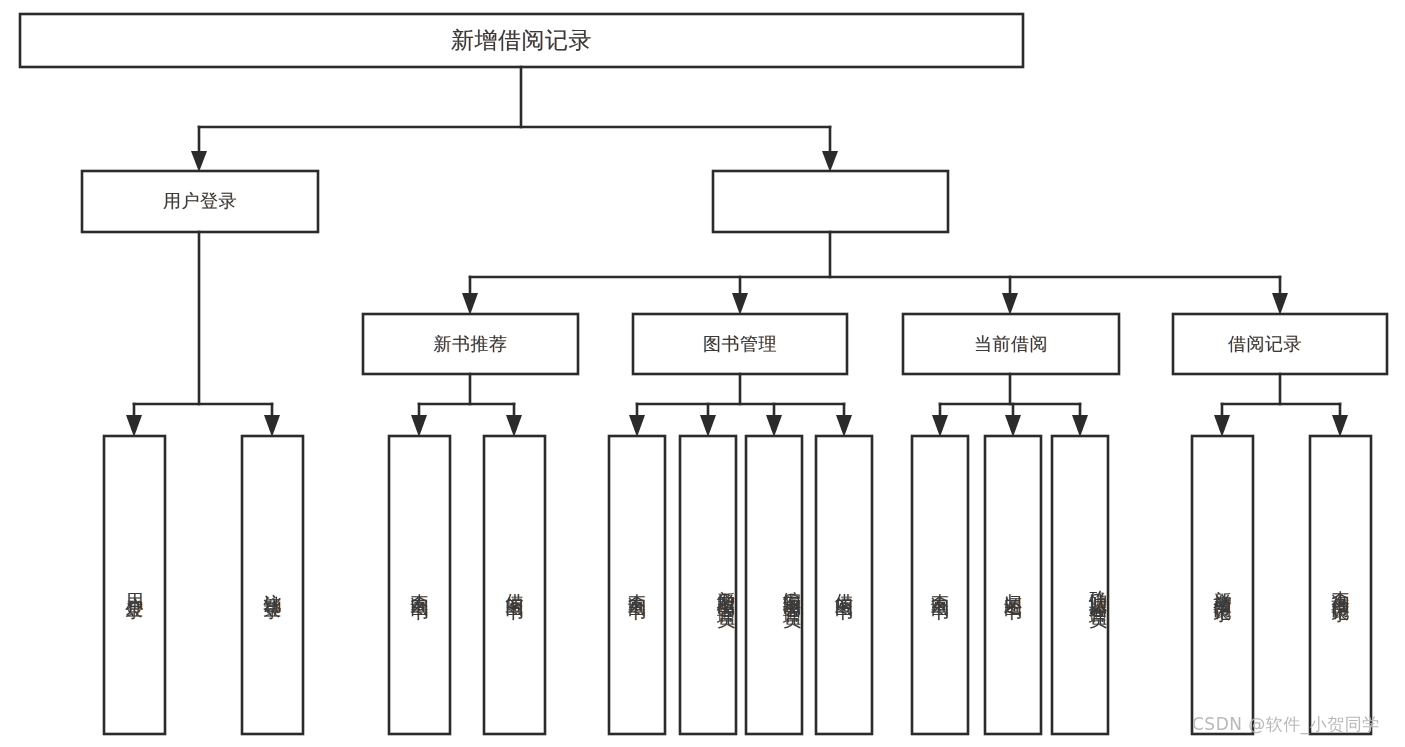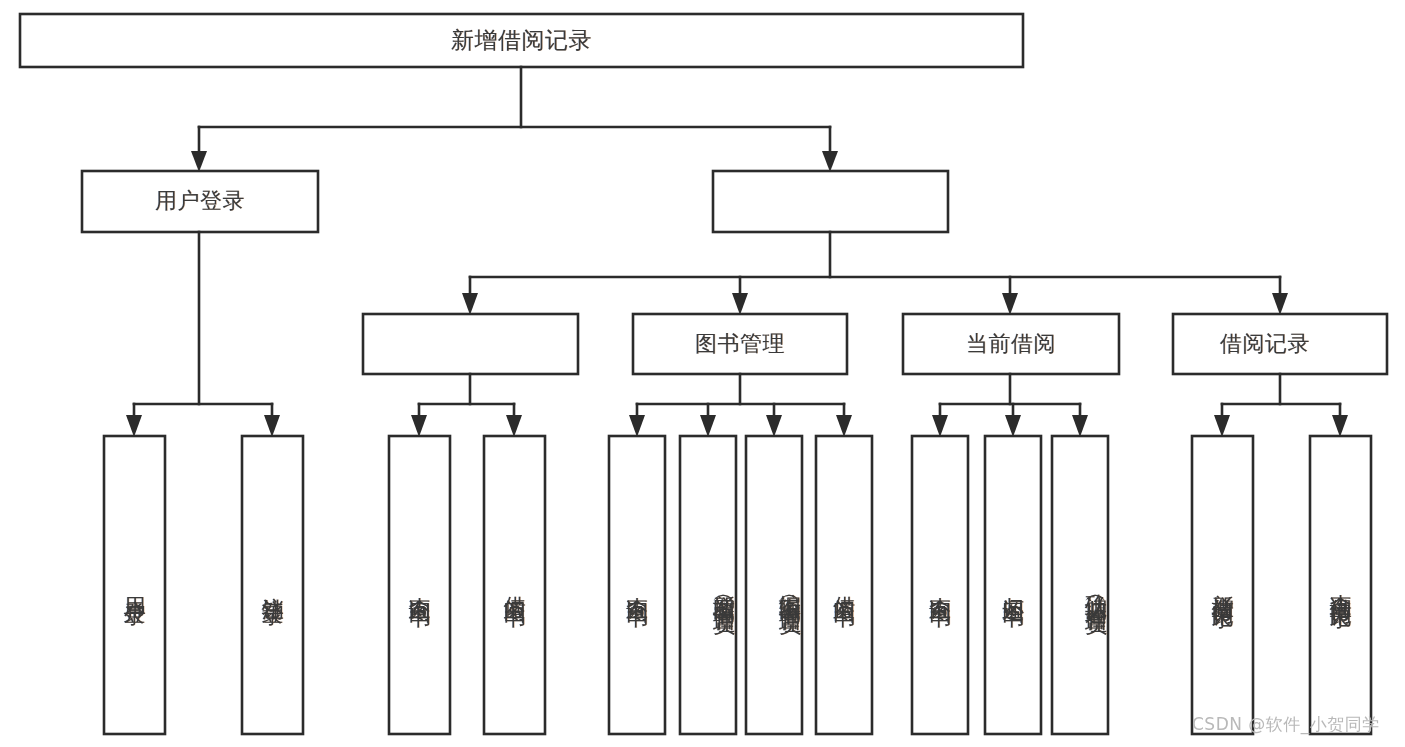--- a/index.html
+++ b/index.html
@@ -10,21 +10,21 @@
   }
   #diagram-root{position:absolute;left:0;top:0;width:1405px;height:747px;}
   svg#tree{position:absolute;left:0;top:0;width:1405px;height:747px;display:block;}
   .box-rect{fill:#ffffff;stroke:#2b2b2b;stroke-width:2.6;}
   .conn{stroke:#2b2b2b;stroke-width:2.6;fill:none;stroke-linecap:square;}
   .arrow-head{fill:#2b2b2b;stroke:none;}
   .node-label{
     position:absolute;
     display:flex;align-items:center;justify-content:center;
     color:#3a3a3a;
-    font-size:22px;
+    font-size:18px;
     line-height:1.12;
     letter-spacing:0.5px;
     white-space:pre;
     pointer-events:none;
     text-shadow:0.5px 0 0 rgba(210,140,80,0.45), -0.5px 0 0 rgba(130,170,220,0.40);
   }
   .node-label.horizontal{writing-mode:horizontal-tb;}
   .node-label.vertical{
     writing-mode:vertical-rl;
     text-orientation:upright;
@@ -147,20 +147,21 @@
       <path class="conn" d="M1340,404 L1340,419"></path>
       <polygon class="arrow-head" points="1214,415 1230,415 1222,437"></polygon>
       <polygon class="arrow-head" points="1332,415 1348,415 1340,437"></polygon>
     </g>
   </svg>
 
   <div class="node-label horizontal" style="left:20px;top:14px;width:1003px;height:53px;font-size:23px;">新增借阅记录</div>
 
   <div class="node-label horizontal" style="left:82px;top:171px;width:236px;height:61px;">用户登录</div>
 
+  <div class="node-label horizontal" style="left:363px;top:314px;width:215px;height:60px;">新书推荐</div>
   <div class="node-label horizontal" style="left:633px;top:314px;width:214px;height:60px;">图书管理</div>
   <div class="node-label horizontal" style="left:903px;top:314px;width:216px;height:60px;">当前借阅</div>
   <div class="node-label horizontal" style="left:1173px;top:314px;width:184px;height:60px;">借阅记录</div>
 
   <div class="node-label vertical" style="left:104px;top:436px;width:61px;height:298px;">用户登录</div>
   <div class="node-label vertical" style="left:242px;top:436px;width:61px;height:298px;">注销登录</div>
 
   <div class="node-label vertical" style="left:389px;top:436px;width:61px;height:298px;">查询图书</div>
   <div class="node-label vertical" style="left:484px;top:436px;width:61px;height:298px;">借阅图书</div>
 

